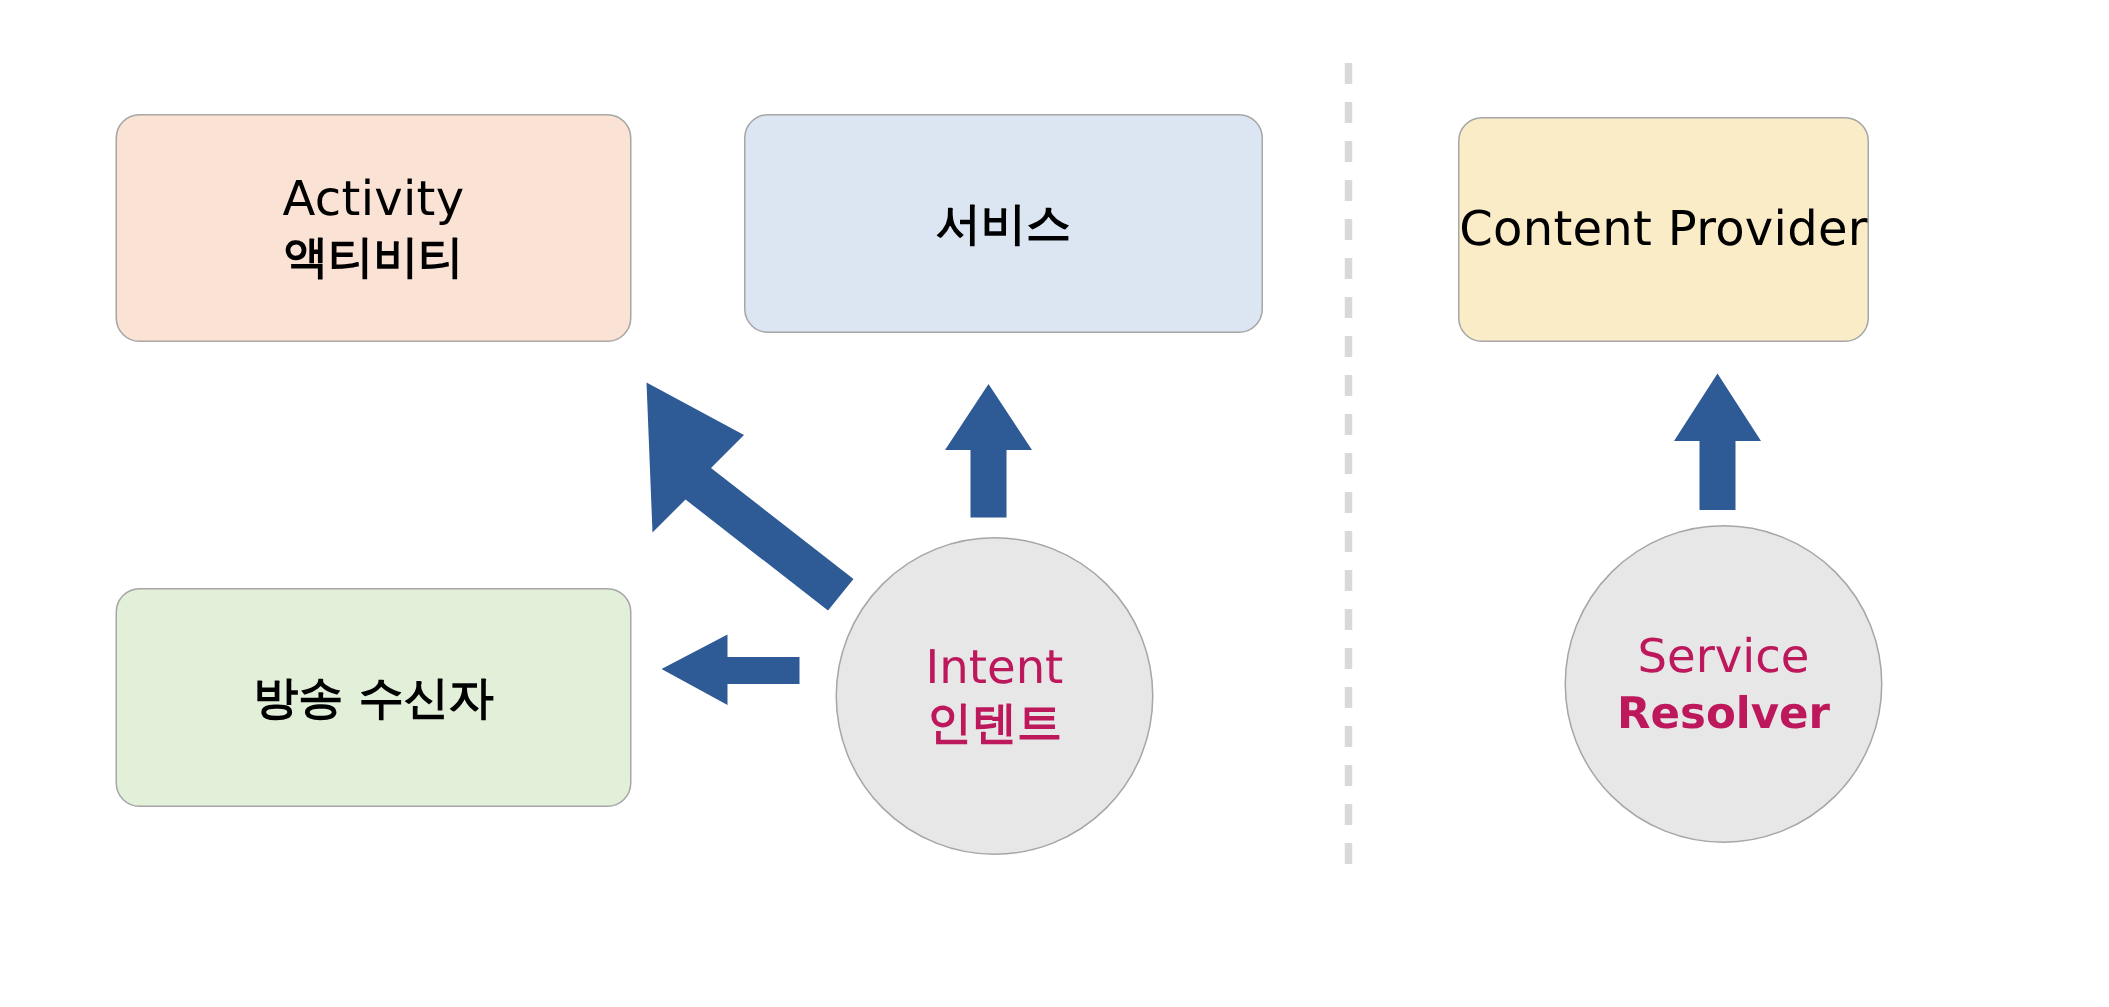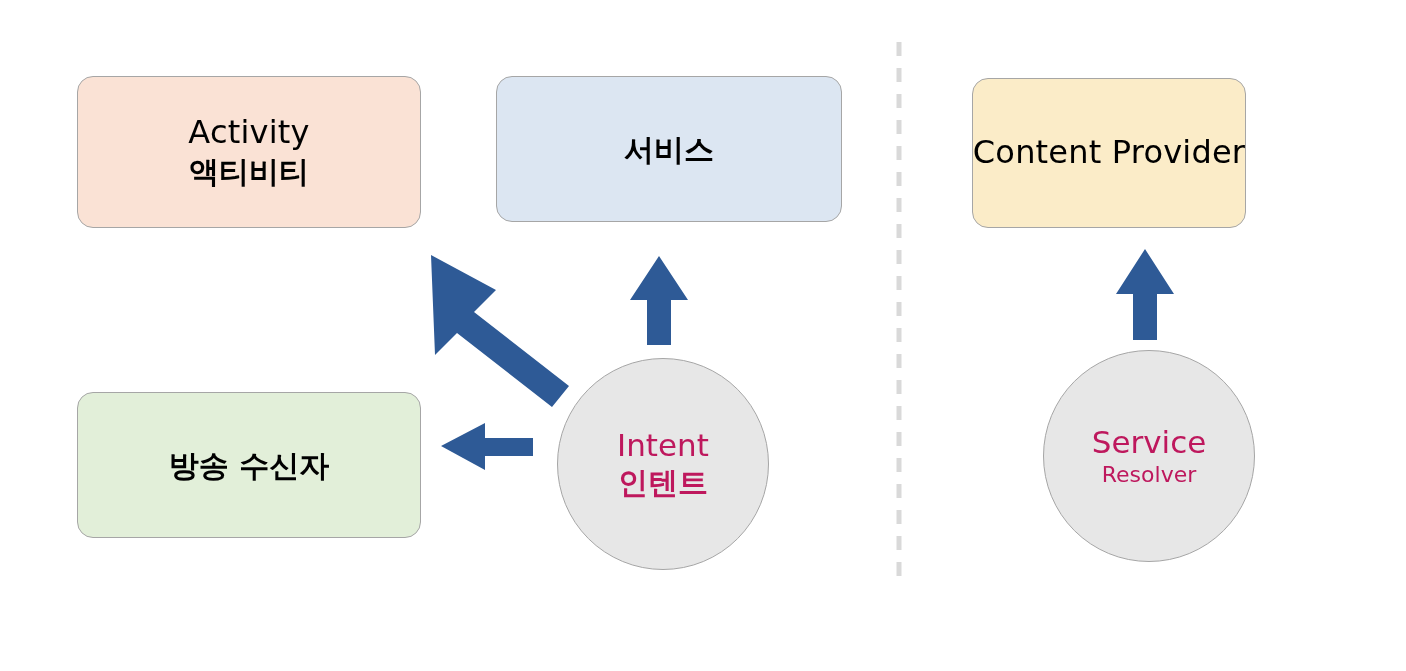--- a/index.html
+++ b/index.html
@@ -65,22 +65,22 @@
     font-weight: 400;
     white-space: nowrap;
   }
   .node-circle .line-ko {
     font-size: 30px;
     font-weight: 700;
     white-space: nowrap;
     margin-top: 0;
   }
   .node-circle .line-en2 {
-    font-size: 22px;
-    font-weight: 400;
+    font-size: 29px;
+    font-weight: 700;
     white-space: nowrap;
     margin-top: 1px;
   }
 
   
   #vectors {
     position: absolute;
     left: 0;
     top: 0;
     width: 1406px;

